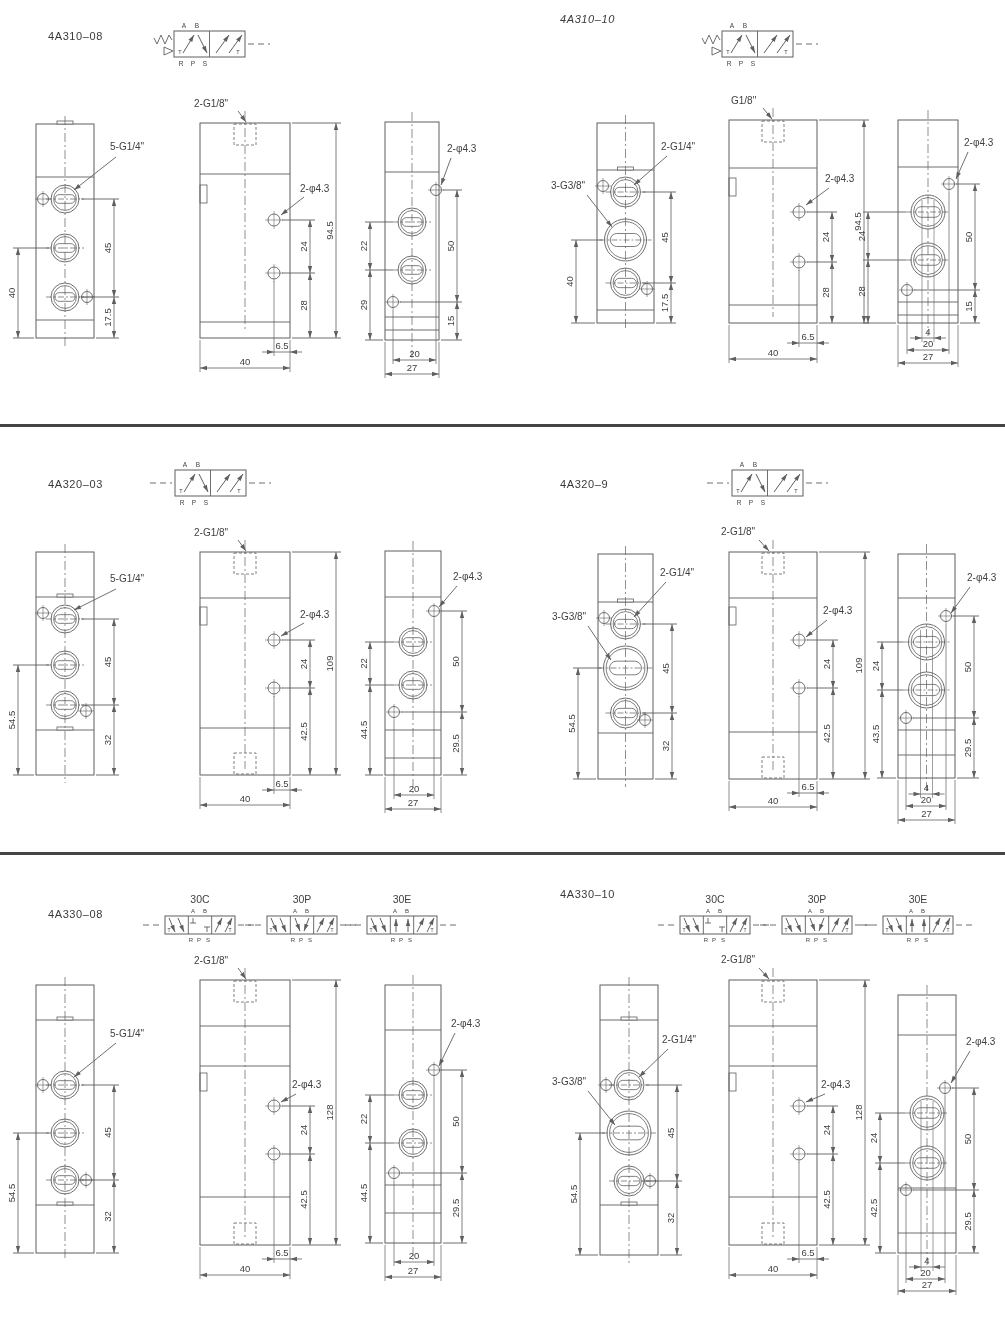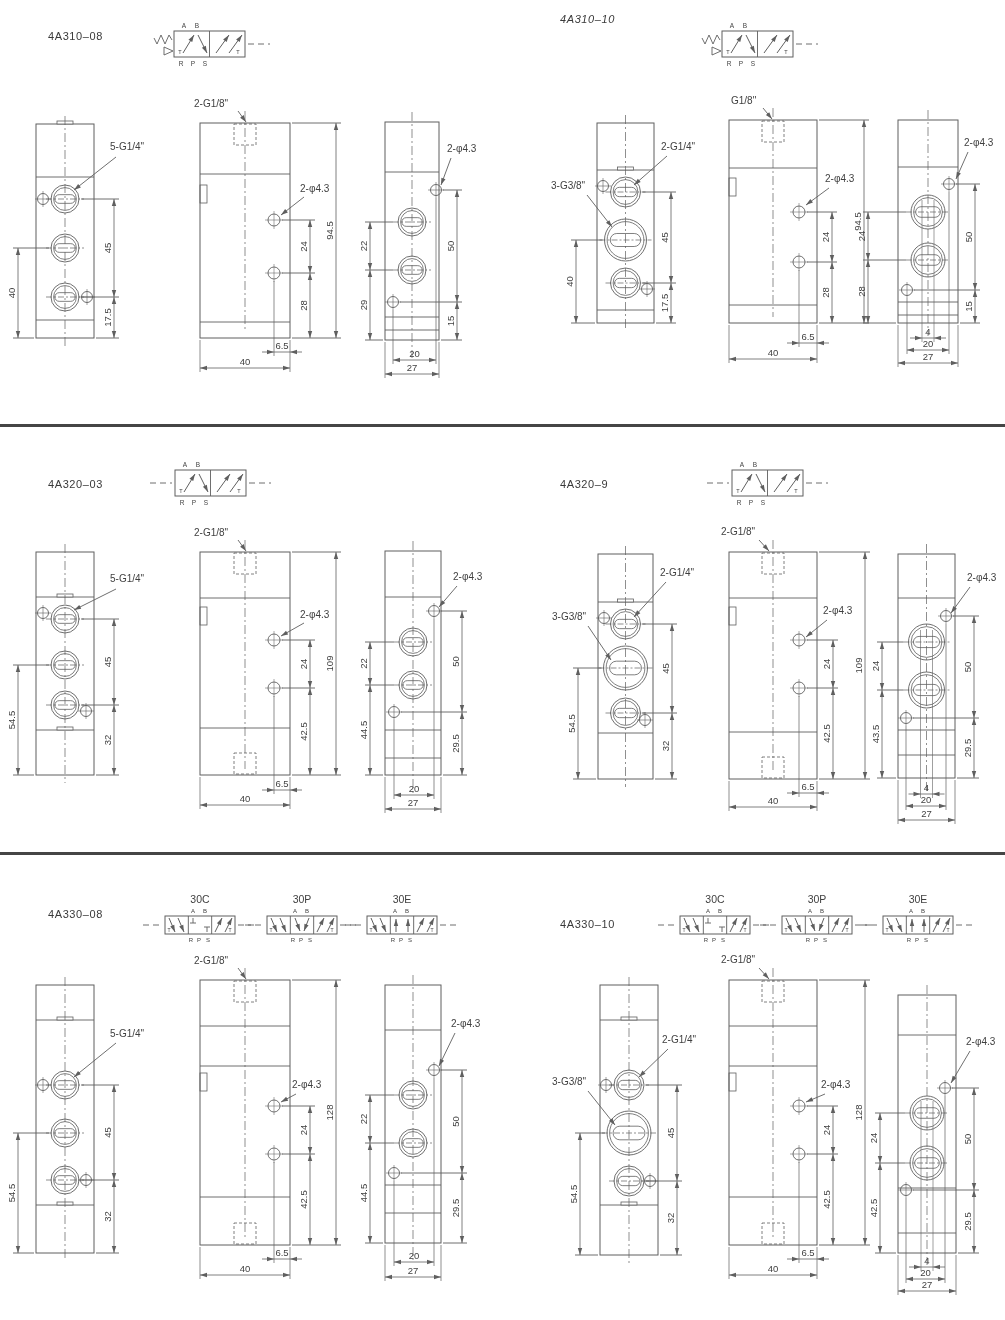--- a/index.html
+++ b/index.html
@@ -3,21 +3,21 @@
 <meta charset="utf-8">
 <style>
   html,body{margin:0;padding:0;background:#e8e8e8;}
   .page{position:relative;width:1005px;height:1320px;background:#ffffff;overflow:hidden;
         font-family:"Liberation Sans",sans-serif;}
   .sep{position:absolute;left:0;width:1005px;height:3px;background:#454545;}
   .sep.s1{top:424px;} .sep.s2{top:852px;}
   .model-title{position:absolute;font-size:11px;color:#3a3a3a;letter-spacing:0.6px;}
   .mt0{left:48px;top:30px;} .mt1{left:560px;top:13px;font-style:italic;}
   .mt2{left:48px;top:478px;} .mt3{left:560px;top:478px;}
-  .mt4{left:48px;top:908px;} .mt5{left:560px;top:918px;}
+  .mt4{left:48px;top:908px;} .mt5{left:560px;top:888px;}
   #drawing{position:absolute;left:0;top:0;}
   svg text{font-family:"Liberation Sans",sans-serif;}
 </style>
 </head>
 <body>
 
 <div class="page">
   <div class="model-title mt0">4A310–08</div>
   <div class="model-title mt1">4A310–10</div>
   <div class="model-title mt2">4A320–03</div>

